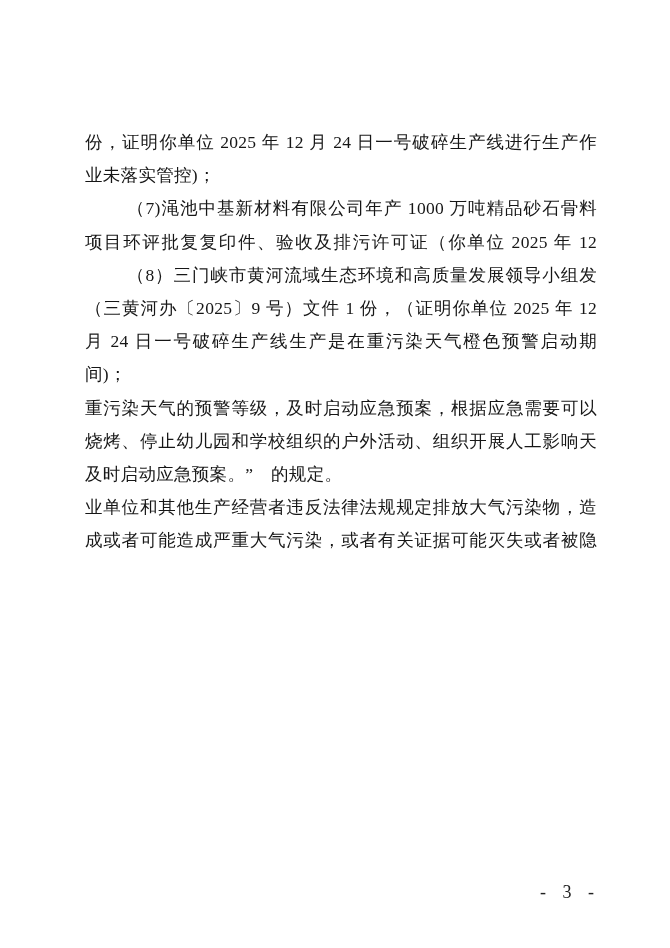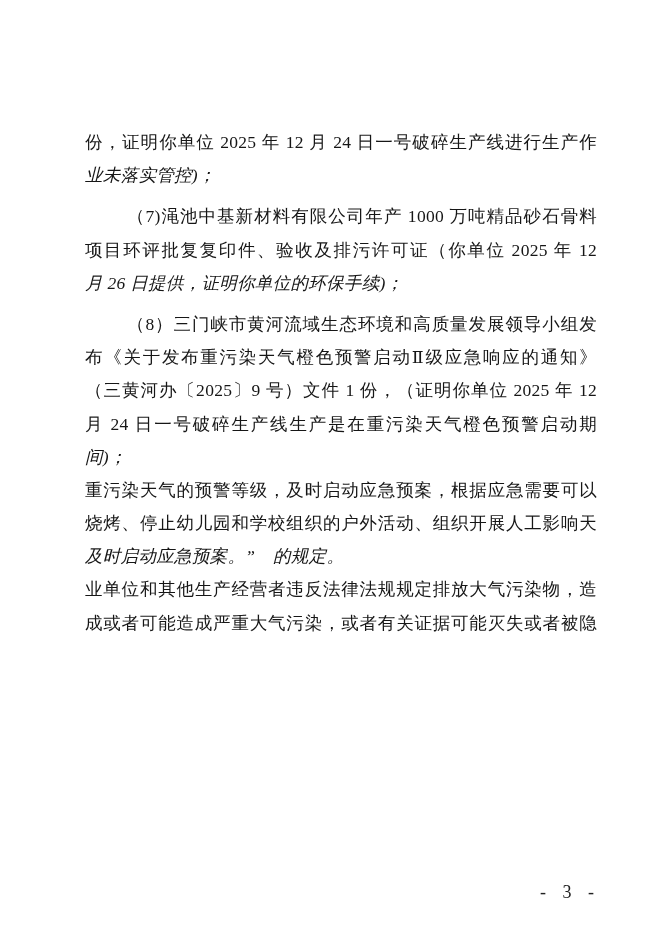--- a/index.html
+++ b/index.html
@@ -29,25 +29,23 @@
     font-size: 17.5px;
     letter-spacing: 0.3px;
     text-align: justify;
     text-align-last: justify;
     overflow: hidden;
     white-space: normal;
   }
   .line.para-end {
     text-align: left;
     text-align-last: left;
-    font-style: italic;
   }
   .line.indent {
     text-indent: 42px;
-    margin-top: 8px;
   }
   .page-number {
     position: absolute;
     left: 536px;
     top: 880px;
     width: 66px;
     height: 24px;
     line-height: 24px;
     font-size: 18px;
     letter-spacing: 4px;
@@ -58,23 +56,21 @@
 </style>
 </head>
 <body>
 
 <div class="page">
   <div class="doc-body">
       <div class="line">份，证明你单位 2025 年 12 月 24 日一号破碎生产线进行生产作</div>
       <div class="line para-end">业未落实管控)；</div>
       <div class="line indent">（7)渑池中基新材料有限公司年产 1000 万吨精品砂石骨料</div>
       <div class="line">项目环评批复复印件、验收及排污许可证（你单位 2025 年 12</div>
-      <div class="line para-end">月 26 日提供，证明你单位的环保手续)；</div>
       <div class="line indent">（8）三门峡市黄河流域生态环境和高质量发展领导小组发</div>
-      <div class="line">布《关于发布重污染天气橙色预警启动Ⅱ级应急响应的通知》</div>
       <div class="line">（三黄河办〔2025〕9 号）文件 1 份，（证明你单位 2025 年 12</div>
       <div class="line">月 24 日一号破碎生产线生产是在重污染天气橙色预警启动期</div>
       <div class="line para-end">间)；</div>
       <div class="line">重污染天气的预警等级，及时启动应急预案，根据应急需要可以</div>
       <div class="line">烧烤、停止幼儿园和学校组织的户外活动、组织开展人工影响天</div>
       <div class="line para-end">及时启动应急预案。”　的规定。</div>
       <div class="line">业单位和其他生产经营者违反法律法规规定排放大气污染物，造</div>
       <div class="line">成或者可能造成严重大气污染，或者有关证据可能灭失或者被隐</div>
     </div>
   <div class="page-number">- 3 -</div>

